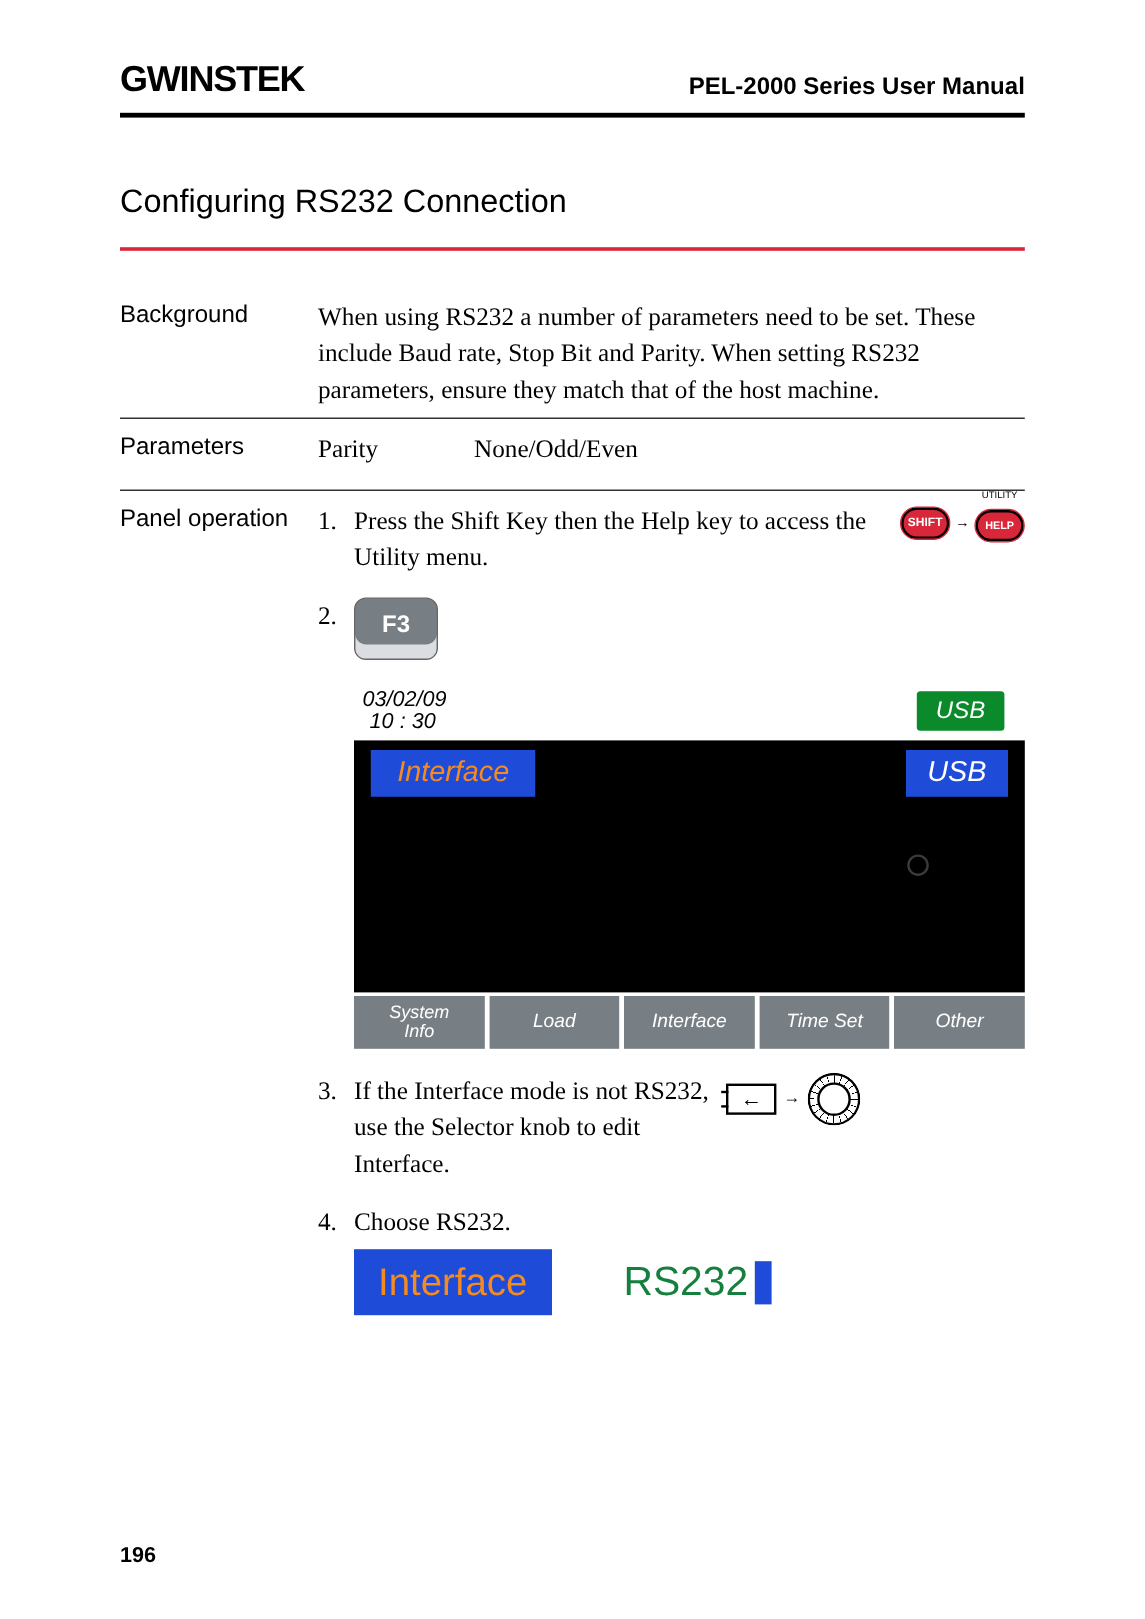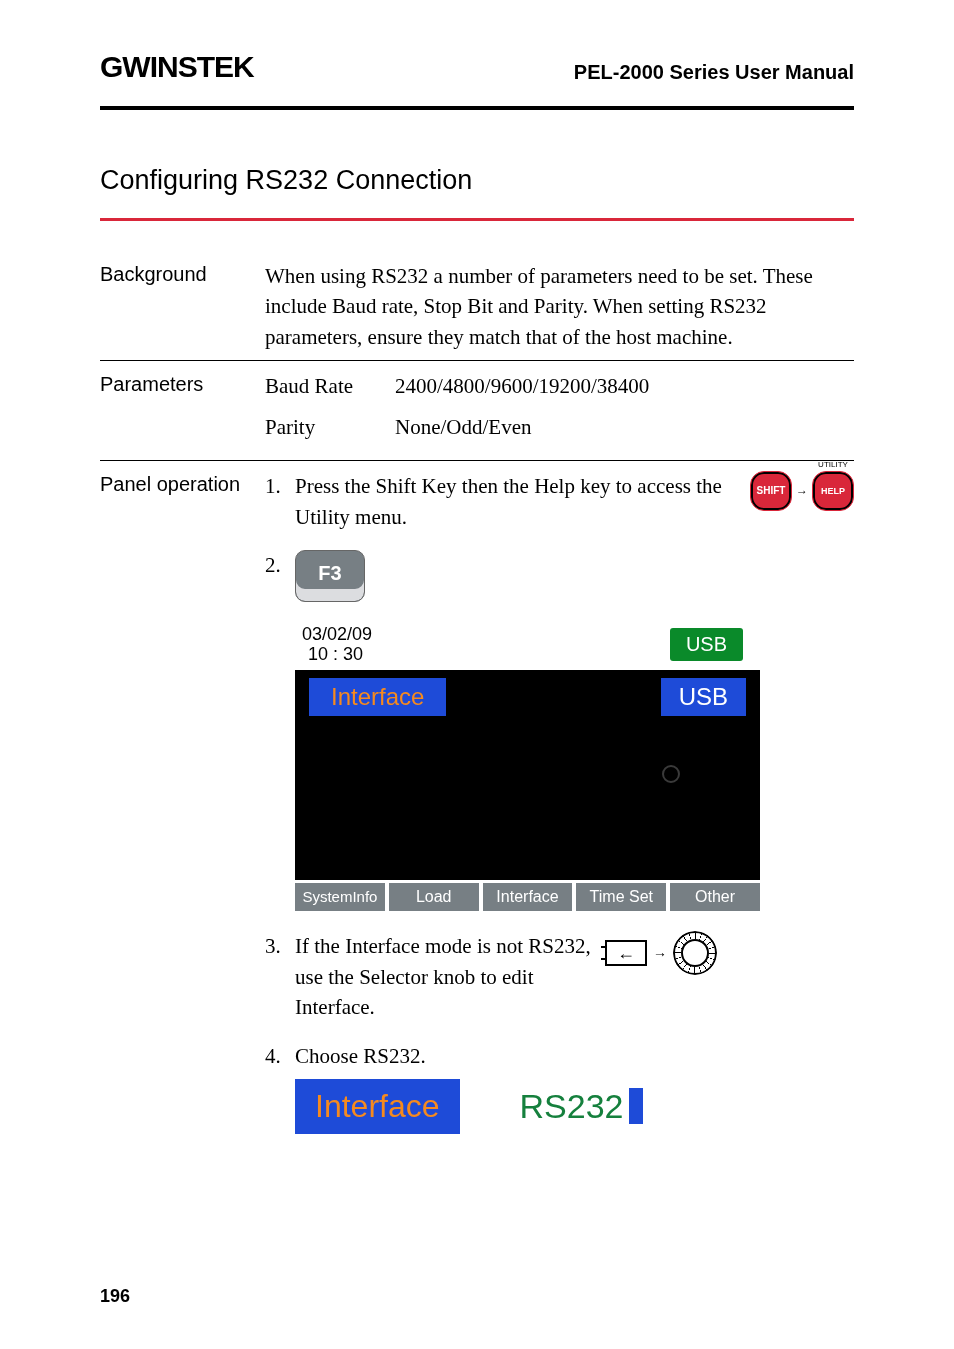--- a/index.html
+++ b/index.html
@@ -9,21 +9,21 @@
     background: #fff;
     font-family: Georgia, 'Times New Roman', serif;
     color: #000;
     padding: 50px 100px 40px 100px;
     position: relative;
   }
   .header-row {
     display: flex;
     justify-content: space-between;
     align-items: flex-end;
-    padding-bottom: 22px;
+    padding-bottom: 10px;
     border-bottom: 4px solid #000;
     margin-bottom: 55px;
   }
   .logo {
     font-family: Arial, Helvetica, sans-serif;
     font-weight: 900;
     font-size: 30px;
     letter-spacing: -1px;
   }
   .doc-title {
@@ -77,45 +77,46 @@
     justify-content: center;
     border: 1.5px solid #000;
     border-radius: 14px;
     font-family: Arial, sans-serif;
     font-size: 10px;
     font-weight: 700;
     padding: 4px 1px;
     background: #fff;
     line-height: 1;
     min-width: 42px;
-    height: 40px;
+    height: 28px;
     text-align: center;
   }
   .key-btn.shift { background: #d9273a; color: #fff; border-color: #d9273a; box-shadow: 0 0 0 2px #000 inset; }
   .key-btn.help { background: #d9273a; color: #fff; border-color: #d9273a; box-shadow: 0 0 0 2px #000 inset; font-size: 9px; text-align: center;}
   .key-wrap { position: relative; display: inline-block; }
   .key-super { position: absolute; top: -12px; left: 0; right: 0; text-align: center; font-size: 8px; font-family: Arial, sans-serif; color: #000; }
   .arrow-gap { font-size: 12px; }
 
   .f3-btn {
     width: 70px; height: 52px;
     background: #777f84; border-radius: 10px;
     color: #fff; font-family: Arial, sans-serif; font-weight: 700;
     display: flex; align-items: flex-start; justify-content: center;
     padding-top: 8px; font-size: 20px;
     box-shadow: inset 0 -12px 0 #dcdde0;
     border: 1px solid #666;
   }
 
   
   .device-screen {
-    width: 465px;
+    width: 559px;
     margin-left: 30px;
     margin-bottom: 20px;
     font-family: Arial, Helvetica, sans-serif;
+    font-style: italic;
   }
   .ds-top {
     background: #fff;
     display: flex;
     align-items: center;
     padding: 4px 6px;
     font-size: 18px;
     color: #000;
     border: 1px solid #fff;
   }
@@ -173,21 +174,21 @@
     background: #777f84;
     color: #fff;
     font-size: 16px;
     text-align: center;
     padding: 6px 2px;
     line-height: 1.05;
     display: flex;
     align-items: center;
     justify-content: center;
   }
-  .ds-tab.sys { flex-direction: row; font-size: 15px; }
+  .ds-tab.sys { flex-direction: column; font-size: 15px; }
 
   
   .selector-graphic {
     display: flex; align-items: center; gap: 6px;
   }
   .sel-rect {
     width: 42px; height: 26px; border: 2px solid #000;
     display: flex; align-items: center; justify-content: center;
     position: relative;
   }
@@ -257,24 +258,20 @@
 <div class="section-heading">Configuring RS232 Connection</div>
 
 <div class="block">
   <div class="left-col">Background</div>
   <div class="right-col">When using RS232 a number of parameters need to be set. These include Baud rate, Stop Bit and Parity. When setting RS232 parameters, ensure they match that of the host machine.</div>
 </div>
 
 <div class="block">
   <div class="left-col">Parameters</div>
   <div class="right-col">
-    <div class="param-row">
-      <div class="param-label">Baud Rate</div>
-      <div>2400/4800/9600/19200/38400</div>
-    </div>
     <div class="param-row" style="margin-bottom:10px">
       <div class="param-label">Parity</div>
       <div>None/Odd/Even</div>
     </div>
   </div>
 </div>
 
 <div class="block noborder">
   <div class="left-col">Panel operation</div>
   <div class="right-col">

